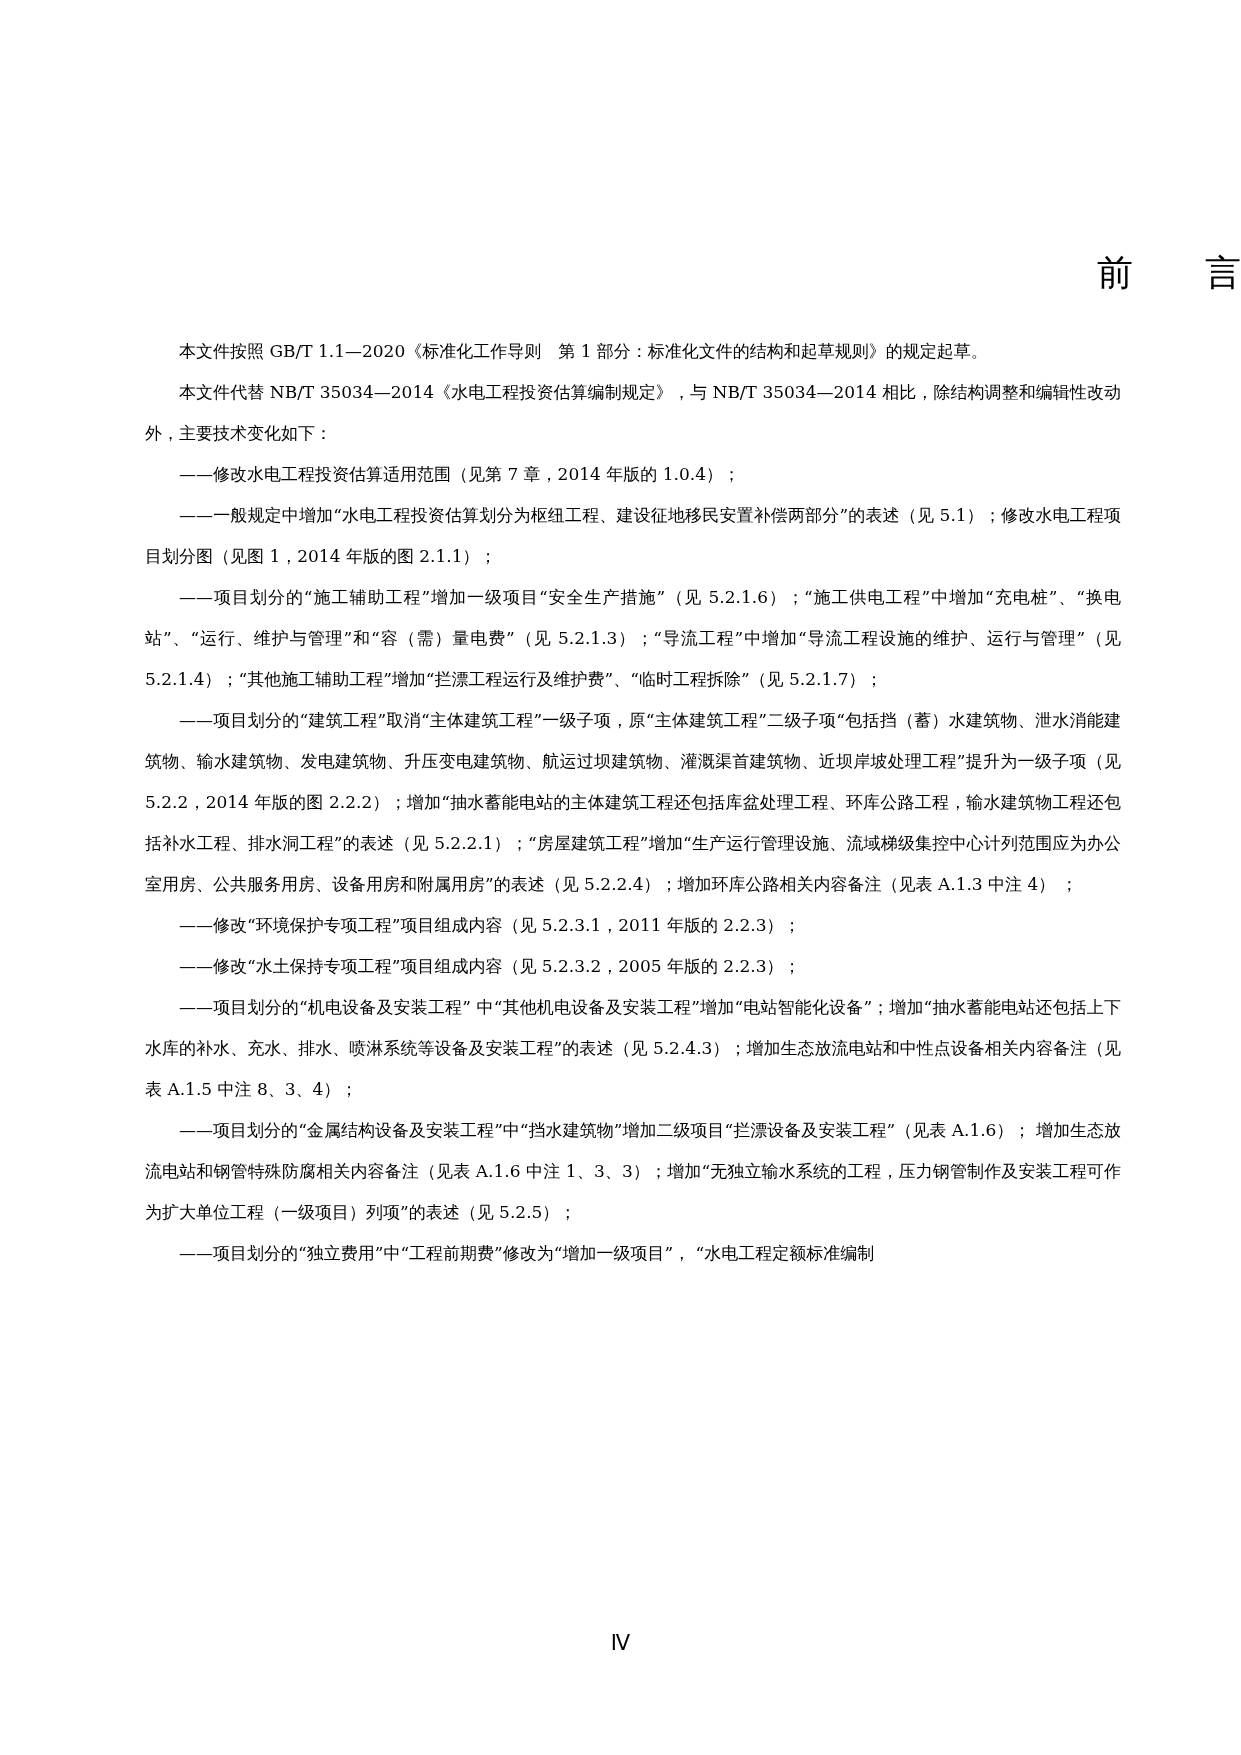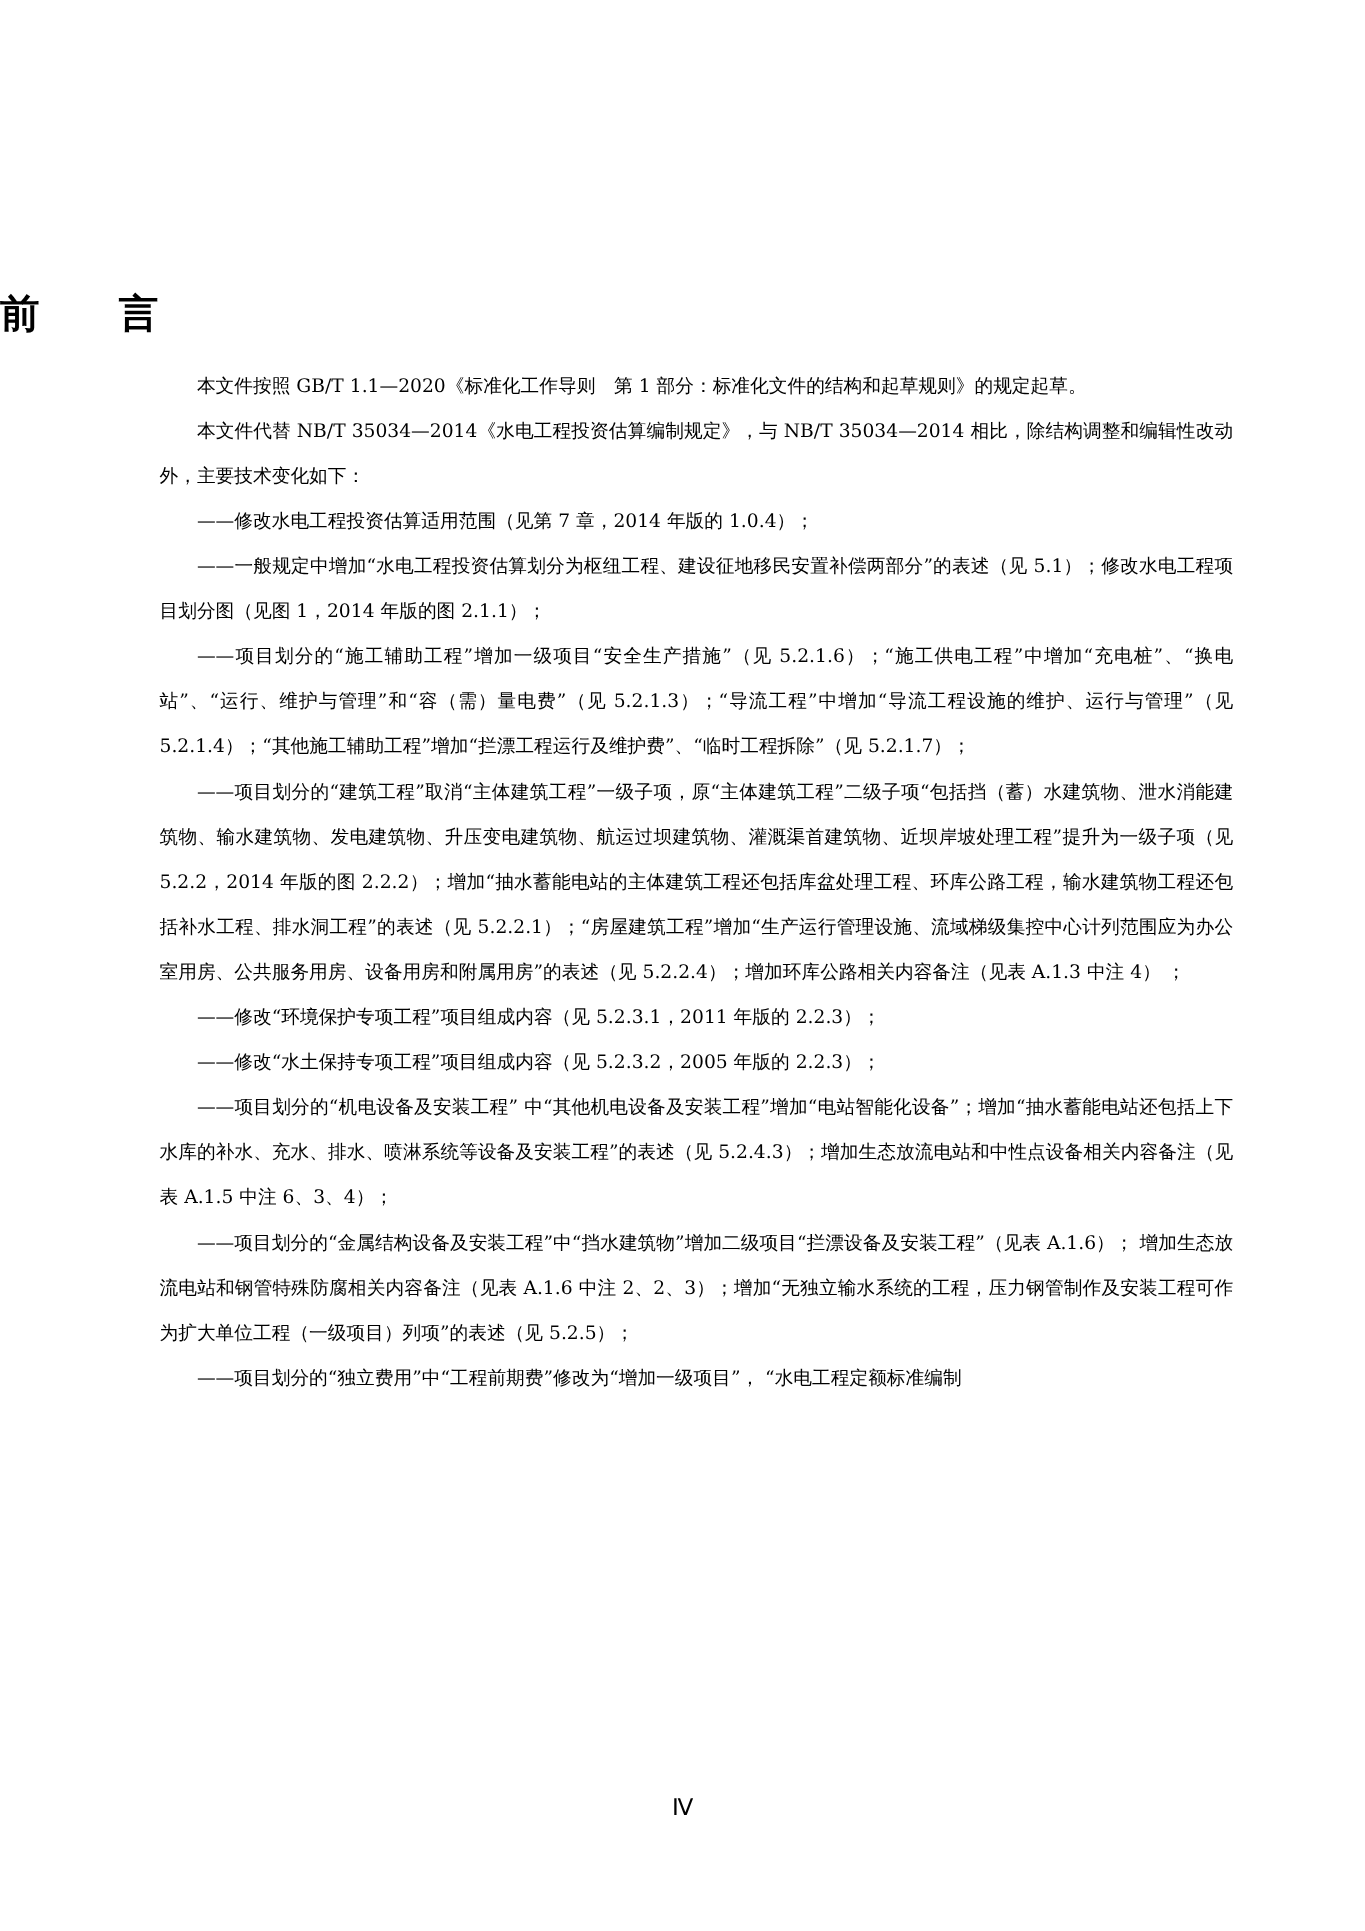--- a/index.html
+++ b/index.html
@@ -10,27 +10,27 @@
   .page {
     position: relative;
     width: 1241px;
     height: 1755px;
     background: #ffffff;
     color: #000000;
     overflow: hidden;
   }
   .doc-title {
     position: absolute;
-    top: 266px;
+    top: 253px;
     left: 0;
     width: 100%;
     margin: 0;
-    text-align: left;
+    text-align: right;
     font-family: "DejaVu Sans", "Liberation Sans", sans-serif;
-    font-weight: bold;
+    font-weight: normal;
     font-size: 36px;
     line-height: 1.1;
     white-space: pre;
   }
   .doc-body {
     position: absolute;
     left: 145px;
     top: 331px;
     width: 976px;
     font-family: "DejaVu Serif", "Liberation Serif", serif;
@@ -74,22 +74,22 @@
       <p>——一般规定中增加“水电工程投资估算划分为枢纽工程、建设征地移民安置补偿两部分”的表述（见 5.1）；修改水电工程项目划分图（见图 1，2014 年版的图 2.1.1）；</p>
 
       <p>——项目划分的“施工辅助工程”增加一级项目“安全生产措施”（见 5.2.1.6）；“施工供电工程”中增加“充电桩”、“换电站”、“运行、维护与管理”和“容（需）量电费”（见 5.2.1.3）；“导流工程”中增加“导流工程设施的维护、运行与管理”（见 5.2.1.4）；“其他施工辅助工程”增加“拦漂工程运行及维护费”、“临时工程拆除”（见 5.2.1.7）；</p>
 
       <p>——项目划分的“建筑工程”取消“主体建筑工程”一级子项，原“主体建筑工程”二级子项“包括挡（蓄）水建筑物、泄水消能建筑物、输水建筑物、发电建筑物、升压变电建筑物、航运过坝建筑物、灌溉渠首建筑物、近坝岸坡处理工程”提升为一级子项（见 5.2.2，2014 年版的图 2.2.2）；增加“抽水蓄能电站的主体建筑工程还包括库盆处理工程、环库公路工程，输水建筑物工程还包括补水工程、排水洞工程”的表述（见 5.2.2.1）；“房屋建筑工程”增加“生产运行管理设施、流域梯级集控中心计列范围应为办公室用房、公共服务用房、设备用房和附属用房”的表述（见 5.2.2.4）；增加环库公路相关内容备注（见表 A.1.3 中注 4） ；</p>
 
       <p>——修改“环境保护专项工程”项目组成内容（见 5.2.3.1，2011 年版的 2.2.3）；</p>
 
       <p>——修改“水土保持专项工程”项目组成内容（见 5.2.3.2，2005 年版的 2.2.3）；</p>
 
-      <p>——项目划分的“机电设备及安装工程” 中“其他机电设备及安装工程”增加“电站智能化设备”；增加“抽水蓄能电站还包括上下水库的补水、充水、排水、喷淋系统等设备及安装工程”的表述（见 5.2.4.3）；增加生态放流电站和中性点设备相关内容备注（见表 A.1.5 中注 6、3、4）；</p>
+      <p>——项目划分的“机电设备及安装工程” 中“其他机电设备及安装工程”增加“电站智能化设备”；增加“抽水蓄能电站还包括上下水库的补水、充水、排水、喷淋系统等设备及安装工程”的表述（见 5.2.4.3）；增加生态放流电站和中性点设备相关内容备注（见表 A.1.5 中注 8、3、4）；</p>
 
-      <p>——项目划分的“金属结构设备及安装工程”中“挡水建筑物”增加二级项目“拦漂设备及安装工程”（见表 A.1.6）； 增加生态放流电站和钢管特殊防腐相关内容备注（见表 A.1.6 中注 2、2、3）；增加“无独立输水系统的工程，压力钢管制作及安装工程可作为扩大单位工程（一级项目）列项”的表述（见 5.2.5）；</p>
+      <p>——项目划分的“金属结构设备及安装工程”中“挡水建筑物”增加二级项目“拦漂设备及安装工程”（见表 A.1.6）； 增加生态放流电站和钢管特殊防腐相关内容备注（见表 A.1.6 中注 1、3、3）；增加“无独立输水系统的工程，压力钢管制作及安装工程可作为扩大单位工程（一级项目）列项”的表述（见 5.2.5）；</p>
 
       <p>——项目划分的“独立费用”中“工程前期费”修改为“增加一级项目”， “水电工程定额标准编制</p>
     </div>
 
   <div class="page-number">Ⅳ</div>
 
 </div>
 
 </body></html>

